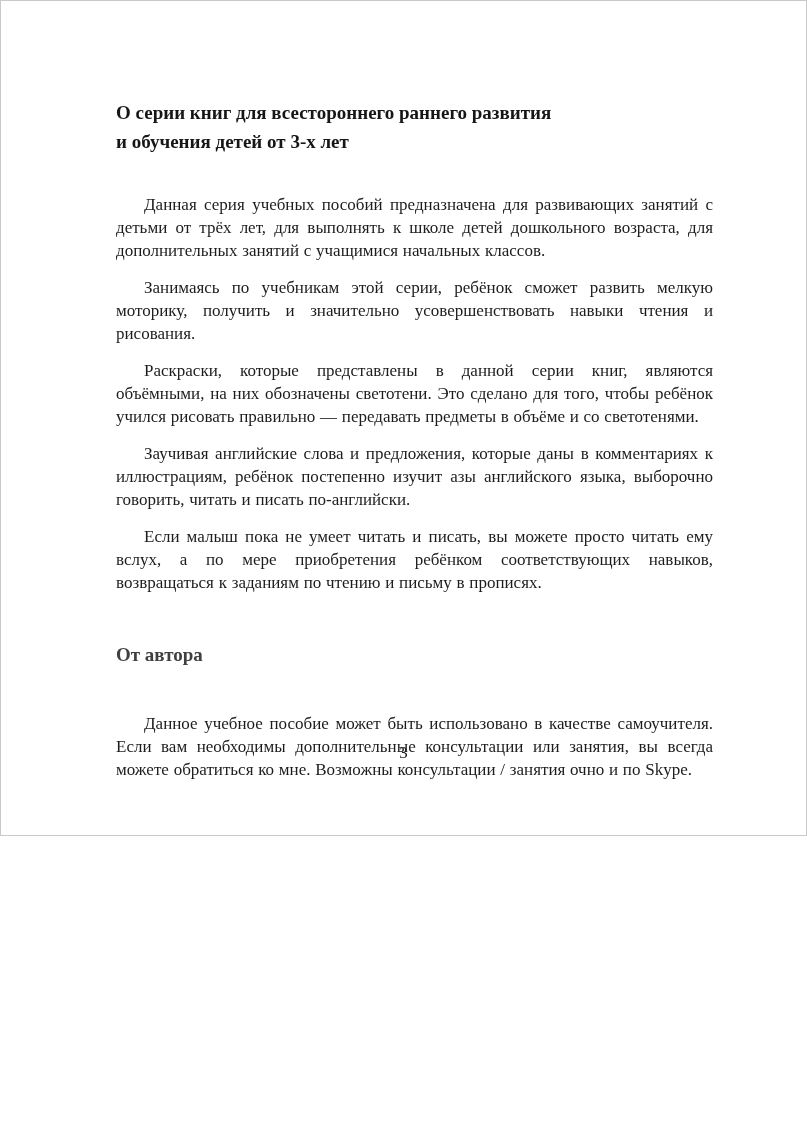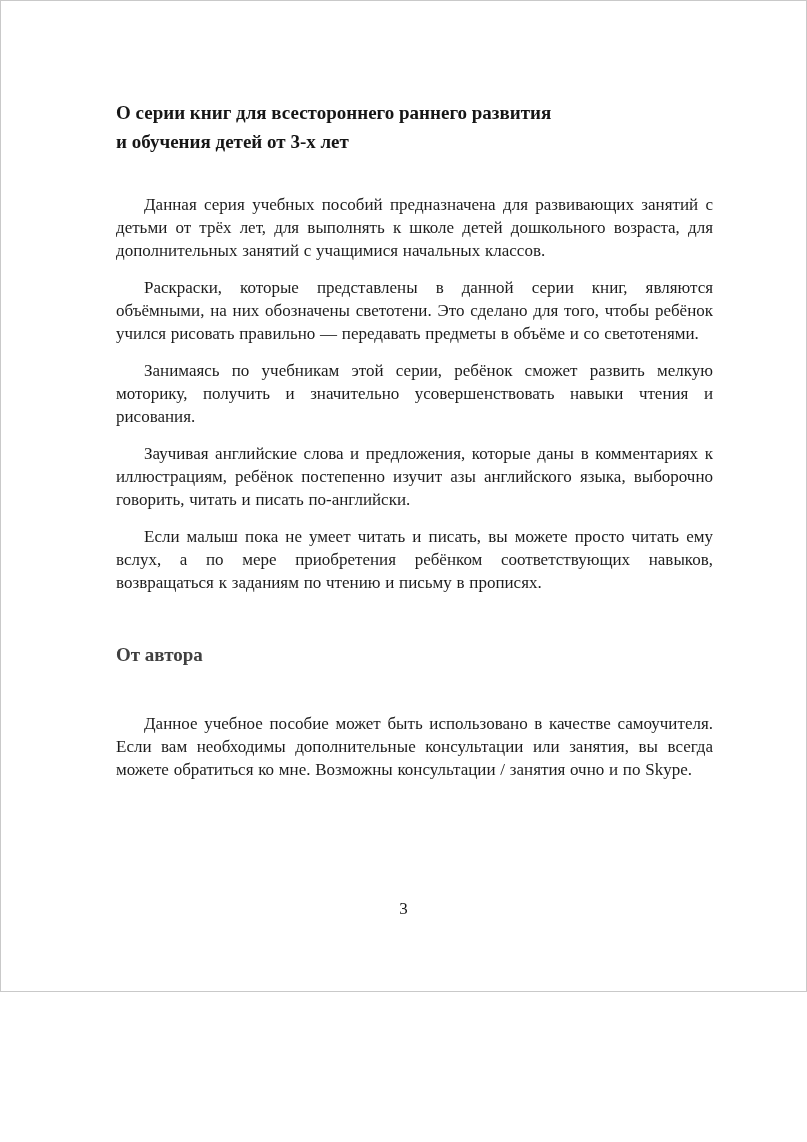--- a/index.html
+++ b/index.html
@@ -4,21 +4,21 @@
 <style>
   html, body {
     margin: 0;
     padding: 0;
     background: #ffffff;
     font-family: "Liberation Serif", "DejaVu Serif", serif;
   }
   .page {
     position: relative;
     width: 807px;
-    height: 992px;
+    height: 836px;
     box-sizing: border-box;
     background: #ffffff;
     border: 1px solid #c9c9c9;
     overflow: hidden;
     color: #1c1c1c;
   }
   .content {
     position: absolute;
     top: 98px;
     left: 115px;
@@ -59,22 +59,22 @@
 </head>
 <body>
 
 <div class="page">
   <div class="content">
 
     <h1 class="doc-title">О серии книг для всестороннего раннего развития
 и обучения детей от 3-х лет</h1>
 
     <p class="para">Данная серия учебных пособий предназначена для развивающих занятий с детьми от трёх лет, для выполнять к школе детей дошкольного возраста, для дополнительных занятий с учащимися начальных классов.</p>
+    <p class="para">Занимаясь по учебникам этой серии, ребёнок сможет развить мелкую моторику, получить и значительно усовершенствовать навыки чтения и рисования.</p>
     <p class="para">Раскраски, которые представлены в данной серии книг, являются объёмными, на них обозначены светотени. Это сделано для того, чтобы ребёнок учился рисовать правильно — передавать предметы в объёме и со светотенями.</p>
-    <p class="para">Занимаясь по учебникам этой серии, ребёнок сможет развить мелкую моторику, получить и значительно усовершенствовать навыки чтения и рисования.</p>
     <p class="para">Заучивая английские слова и предложения, которые даны в комментариях к иллюстрациям, ребёнок постепенно изучит азы английского языка, выборочно говорить, читать и писать по-английски.</p>
     <p class="para">Если малыш пока не умеет читать и писать, вы можете просто читать ему вслух, а по мере приобретения ребёнком соответствующих навыков, возвращаться к заданиям по чтению и письму в прописях.</p>
 
     <h2 class="section-heading">От автора</h2>
 
     <p class="para">Данное учебное пособие может быть использовано в качестве самоучителя. Если вам необходимы дополнительные консультации или занятия, вы всегда можете обратиться ко мне. Возможны консультации / занятия очно и по Skype.</p>
 
   </div>
 
   <div class="page-number">3</div>

